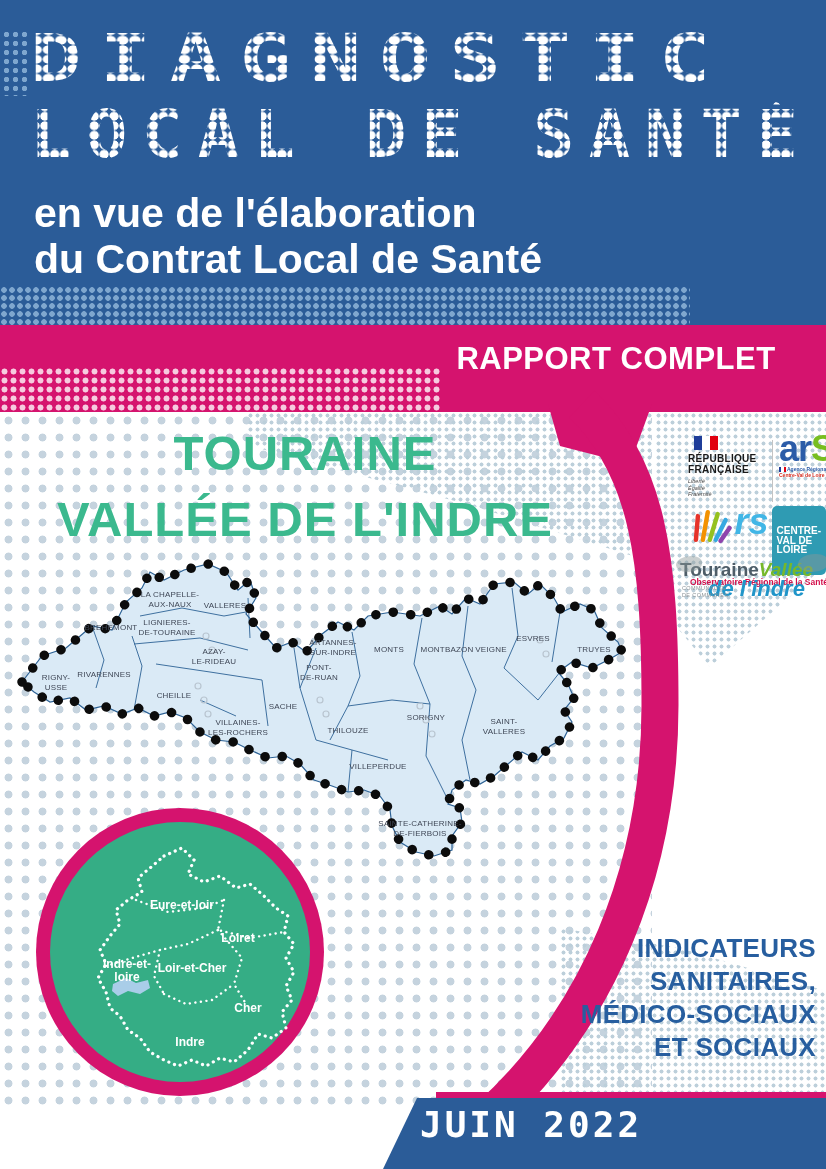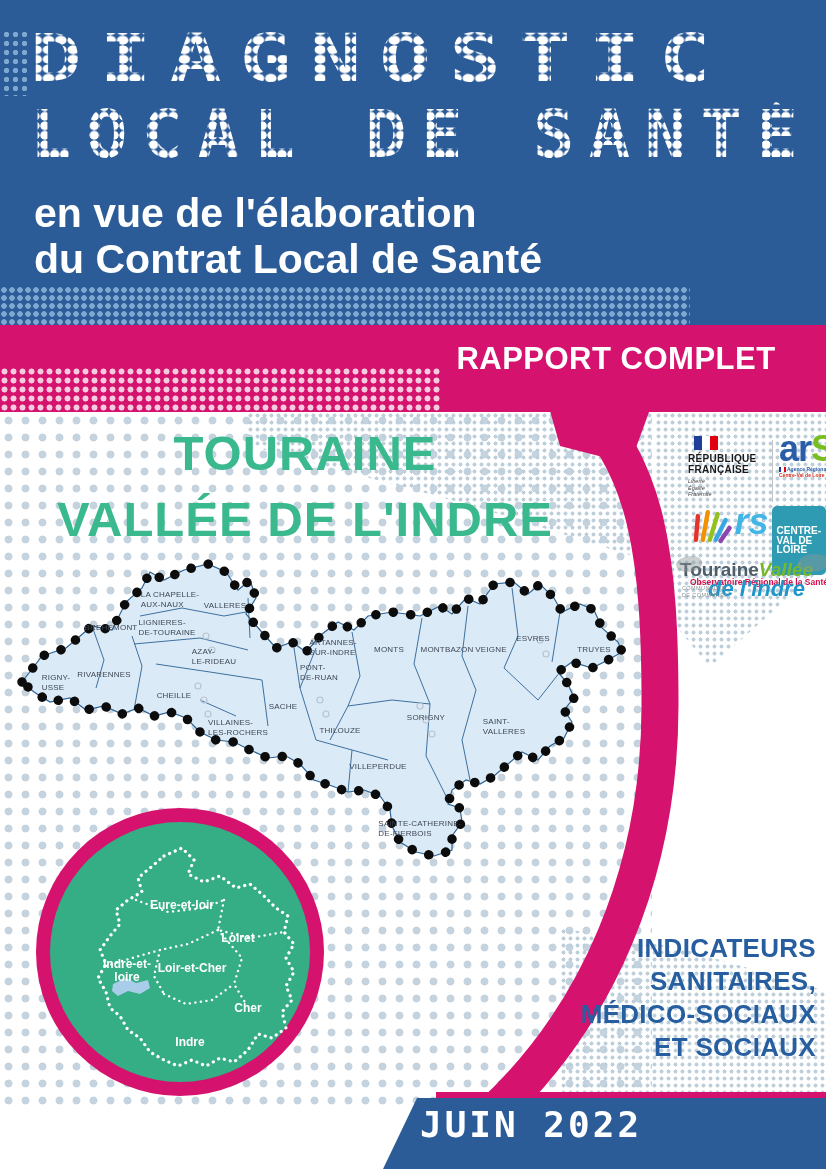--- a/index.html
+++ b/index.html
@@ -47,21 +47,21 @@
   .territory{position:absolute;left:0;top:420px;width:610px;text-align:center;
      font-size:49px;font-weight:800;color:#3bb98e;line-height:66px;letter-spacing:1px;z-index:5;}
 
   
   .overlay-svg{position:absolute;left:0;top:0;width:826px;height:1169px;z-index:3;pointer-events:none;}
 
   
   .map-svg{position:absolute;left:0;top:540px;width:660px;height:330px;z-index:2;}
   .map-labels{position:absolute;left:0;top:0;width:826px;height:1169px;z-index:4;pointer-events:none;}
   .mlabel{position:absolute;transform:translate(-50%,-50%);font-size:8px;color:#3f4756;
-     white-space:pre-line;line-height:10px;letter-spacing:.2px;}
+     text-align:center;white-space:pre-line;line-height:10px;letter-spacing:.2px;}
 
   
   .inset{position:absolute;left:36px;top:808px;width:288px;height:288px;border-radius:50%;
      background:#d5136e;z-index:4;}
   .inset-green{position:absolute;left:14px;top:14px;width:260px;height:260px;border-radius:50%;background:#35ad85;}
   .inset-svg{position:absolute;left:0;top:0;width:288px;height:288px;}
   .dlabel{position:absolute;transform:translate(-50%,-50%);font-size:12px;font-weight:700;color:#fff;
      text-align:center;white-space:pre-line;line-height:13px;}
 
   
@@ -182,21 +182,21 @@
     <span class="mlabel" style="left:238px;top:728px">VILLAINES-
 LES-ROCHERS</span>
     <span class="mlabel" style="left:389px;top:650px">MONTS</span>
     <span class="mlabel" style="left:447px;top:650px">MONTBAZON</span>
     <span class="mlabel" style="left:491px;top:650px">VEIGNE</span>
     <span class="mlabel" style="left:533px;top:639px">ESVRES</span>
     <span class="mlabel" style="left:594px;top:650px">TRUYES</span>
     <span class="mlabel" style="left:426px;top:718px">SORIGNY</span>
     <span class="mlabel" style="left:504px;top:727px">SAINT-
 VALLERES</span>
-    <span class="mlabel" style="left:340px;top:731px">THILOUZE</span>
+    <span class="mlabel" style="left:348px;top:731px">THILOUZE</span>
     <span class="mlabel" style="left:378px;top:767px">VILLEPERDUE</span>
     <span class="mlabel" style="left:420px;top:829px">SAINTE-CATHERINE-
 DE-FIERBOIS</span>
   </div>
 
   <div class="inset">
     <div class="inset-green"></div>
     <svg class="inset-svg" viewBox="0 0 288 288">
       <polygon points="77,176 90,170 100,175 112,172 114,180 104,186 92,183 82,188 76,183" fill="#a9cde8"></polygon>
       <path d="M128 48 L146 40 L158 52 L152 66 L168 74 L184 68 L200 80 L214 76 L228 88 L240 100 L252 108 L248 124 L258 136 L250 150 L258 164 L250 178 L256 192 L246 204 L250 220 L236 230 L222 226 L212 242 L198 254 L184 250 L170 258 L156 252 L142 258 L128 252 L114 244 L104 230 L92 222 L84 208 L74 200 L70 184 L62 170 L70 156 L64 142 L74 128 L84 116 L80 102 L92 92 L106 84 L102 70 L114 60 Z" fill="none" stroke="#ffffff" stroke-width="3.2" stroke-linecap="round" stroke-dasharray="0.1 6"></path>

